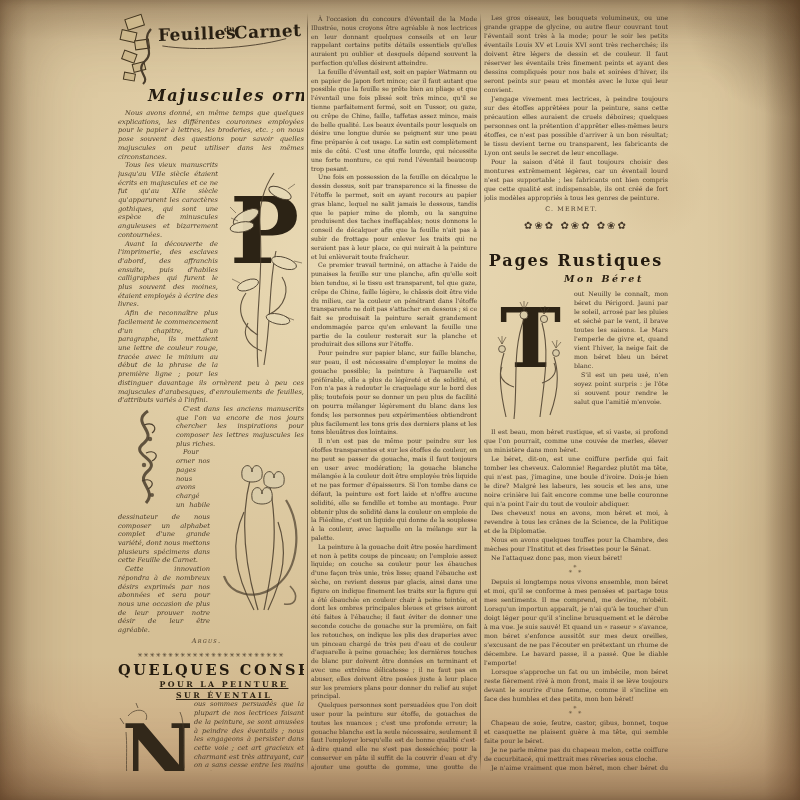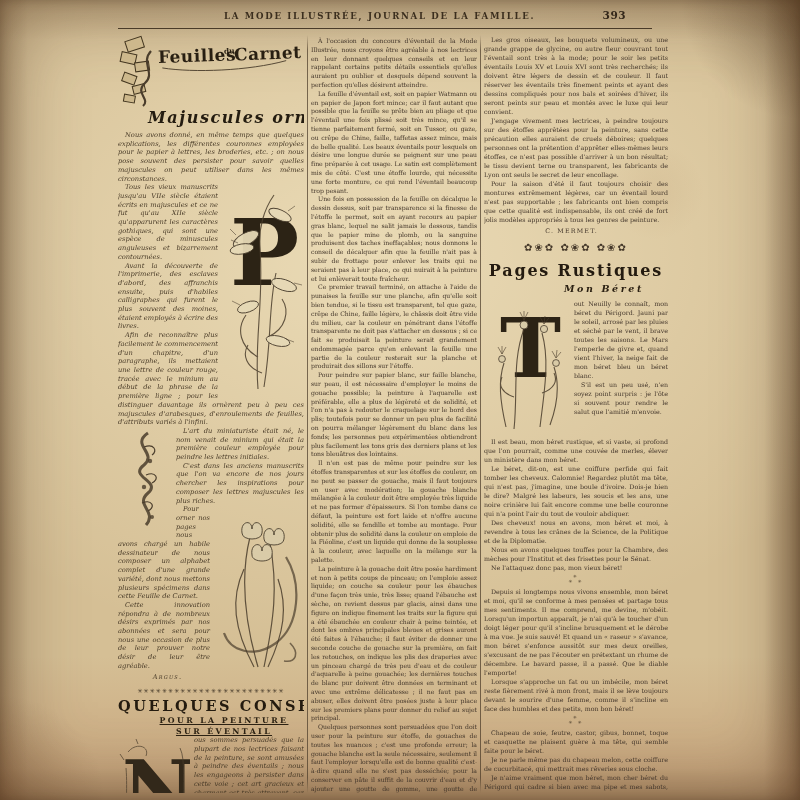--- a/index.html
+++ b/index.html
@@ -36,37 +36,33 @@
   .flow{overflow:visible;}
   .flow::after{content:"";display:block;clear:both;}
   .sig{text-align:center;font-size:6.8px;letter-spacing:1.2px;color:#3b2f1f;padding-right:16px;margin-top:2px;font-variant:small-caps;}
   .orn-band{text-align:center;font-family:"DejaVu Sans",sans-serif;font-size:6px;color:#3e3224;letter-spacing:1.1px;margin:6px 0 3px;white-space:nowrap;overflow:hidden;}
   .orn-band-lg{text-align:center;font-family:"DejaVu Sans",sans-serif;font-size:10px;color:#453829;letter-spacing:2px;margin:7px 0 2px;white-space:nowrap;overflow:hidden;}
   h2{margin:0;}
   .h-conseils{margin:3px 0 1px;text-align:center;font-weight:bold;font-size:14.5px;letter-spacing:2.6px;color:#241b0f;white-space:nowrap;}
   .subhead{text-align:center;font-weight:bold;font-size:7.8px;letter-spacing:2.4px;color:#2c2213;margin:2px 0 0 26px;white-space:nowrap;text-decoration:underline;}
   .masthead{height:72px;margin-bottom:1px;}
   .lc-sub{text-align:center;font-weight:bold;font-style:italic;font-size:16px;letter-spacing:1.6px;color:#241c10;margin:0 0 4px 30px;white-space:nowrap;}
-  .h-rust{margin:8px 0 2px;text-align:center;font-weight:bold;font-size:16px;letter-spacing:1.8px;color:#241b10;white-space:nowrap;}
+  .h-rust{margin:20px 0 2px;text-align:center;font-weight:bold;font-size:16px;letter-spacing:1.8px;color:#241b10;white-space:nowrap;}
   .h-beret{text-align:center;font-weight:bold;font-style:italic;font-size:9.5px;letter-spacing:2.6px;color:#2c2113;margin:3px 0 5px 56px;white-space:nowrap;}
   .asterism{display:flex;flex-direction:column;align-items:center;margin:3px 0;color:#4a3c2a;font-family:"DejaVu Sans",sans-serif;}
   .asterism span{font-size:4.6px;line-height:4.6px;letter-spacing:2px;}
   svg .ink{stroke:#4a3d2c;fill:none;}
   svg text{font-family:"DejaVu Serif",serif;}
 </style>
 </head>
 <body>
 
 <div class="paper">
   <div class="content">
 
-    <header class="pghead">
-      <div class="journal-title">LA MODE ILLUSTRÉE, JOURNAL DE LA FAMILLE.</div>
-      <div class="page-number">393</div>
-    </header>
 
     <div class="columns">
 
       <div class="col col-left">
         <div class="masthead">
           <svg width="186" height="72" viewBox="0 0 186 72">
             <g stroke="#42351f" stroke-width="1" fill="#cdb88c">
               <rect x="8" y="4" width="17" height="11" transform="rotate(-18 16 9)"></rect>
               <rect x="3" y="18" width="15" height="10" transform="rotate(12 10 23)"></rect>
               <rect x="17" y="27" width="14" height="9" transform="rotate(-8 24 31)"></rect>
@@ -80,21 +76,21 @@
               <text x="106" y="19" font-size="7.5" font-weight="bold" fill="#281f12">du</text>
               <text x="116" y="26" font-size="17" font-weight="bold" letter-spacing="0.5" fill="#281f12">Carnet</text>
               <path class="ink" d="M44 31 C75 37 130 37 168 28" stroke="#32281a" stroke-width="0.9"></path>
             </g>
           </svg>
         </div>
 
         <div class="lc-sub">Majuscules ornées</div>
 
         <div class="flow">
-          <p class="it">Nous avons donné, en même temps que quelques explications, les différentes couronnes employées pour le papier à lettres, les broderies, etc. ; on nous pose souvent des persister pour savoir quelles majuscules on peut utiliser dans les mêmes circonstances.</p>
+          <p class="it">Nous avons donné, en même temps que quelques explications, les différentes couronnes employées pour le papier à lettres, les broderies, etc. ; on nous pose souvent des questions pour savoir quelles majuscules on peut utiliser dans les mêmes circonstances.</p>
 
           <div class="fl-r">
             <svg width="82" height="208" viewBox="0 0 82 208">
               <text x="8" y="100" font-size="92" font-weight="bold" fill="#2c2315">P</text>
               <g class="ink" stroke-width="1.1" opacity="0.85">
                 <path d="M36 204 C32 156 42 116 38 64 C36 44 42 24 52 10"></path>
                 <path d="M42 202 C50 154 46 124 54 88"></path>
                 <path d="M36 172 C18 162 14 144 24 130"></path>
                 <path d="M46 152 C64 144 68 126 60 114"></path>
                 <path d="M40 188 C24 182 20 170 26 160"></path>
@@ -124,21 +120,20 @@
                 <path d="M28 46 C38 42 42 50 34 54" stroke-width="1.2"></path>
                 <path d="M24 74 C34 70 38 78 30 82" stroke-width="1.2"></path>
               </g>
               <g fill="#4a3d2c" opacity="0.8">
                 <circle cx="32" cy="32" r="2.2"></circle>
                   <circle cx="26" cy="58" r="2.2"></circle>
                   <circle cx="34" cy="88" r="2"></circle>
               </g>
             </svg>
           </div>
-          <p class="it">L'art du miniaturiste était né, le nom venait de minium qui était la première couleur employée pour peindre les lettres initiales.</p>
           <p class="it">C'est dans les anciens manuscrits que l'on va encore de nos jours chercher les inspirations pour composer les lettres majuscules les plus riches.</p>
 
           <div class="fl-r">
             <svg width="90" height="162" viewBox="0 0 90 162">
               <path class="ink" d="M72 50 C88 76 86 118 62 136 C40 152 16 144 10 126" stroke-width="2.2" opacity="0.7"></path>
               <path class="ink" d="M76 136 C86 146 82 156 70 154" stroke-width="1.6" opacity="0.7"></path>
               <g class="ink" stroke-width="1.2" opacity="0.85">
                 <path d="M44 160 C30 112 26 70 36 30"></path>
                 <path d="M50 160 C60 112 64 80 56 36"></path>
                 <path d="M40 160 C20 122 16 92 30 62"></path>

